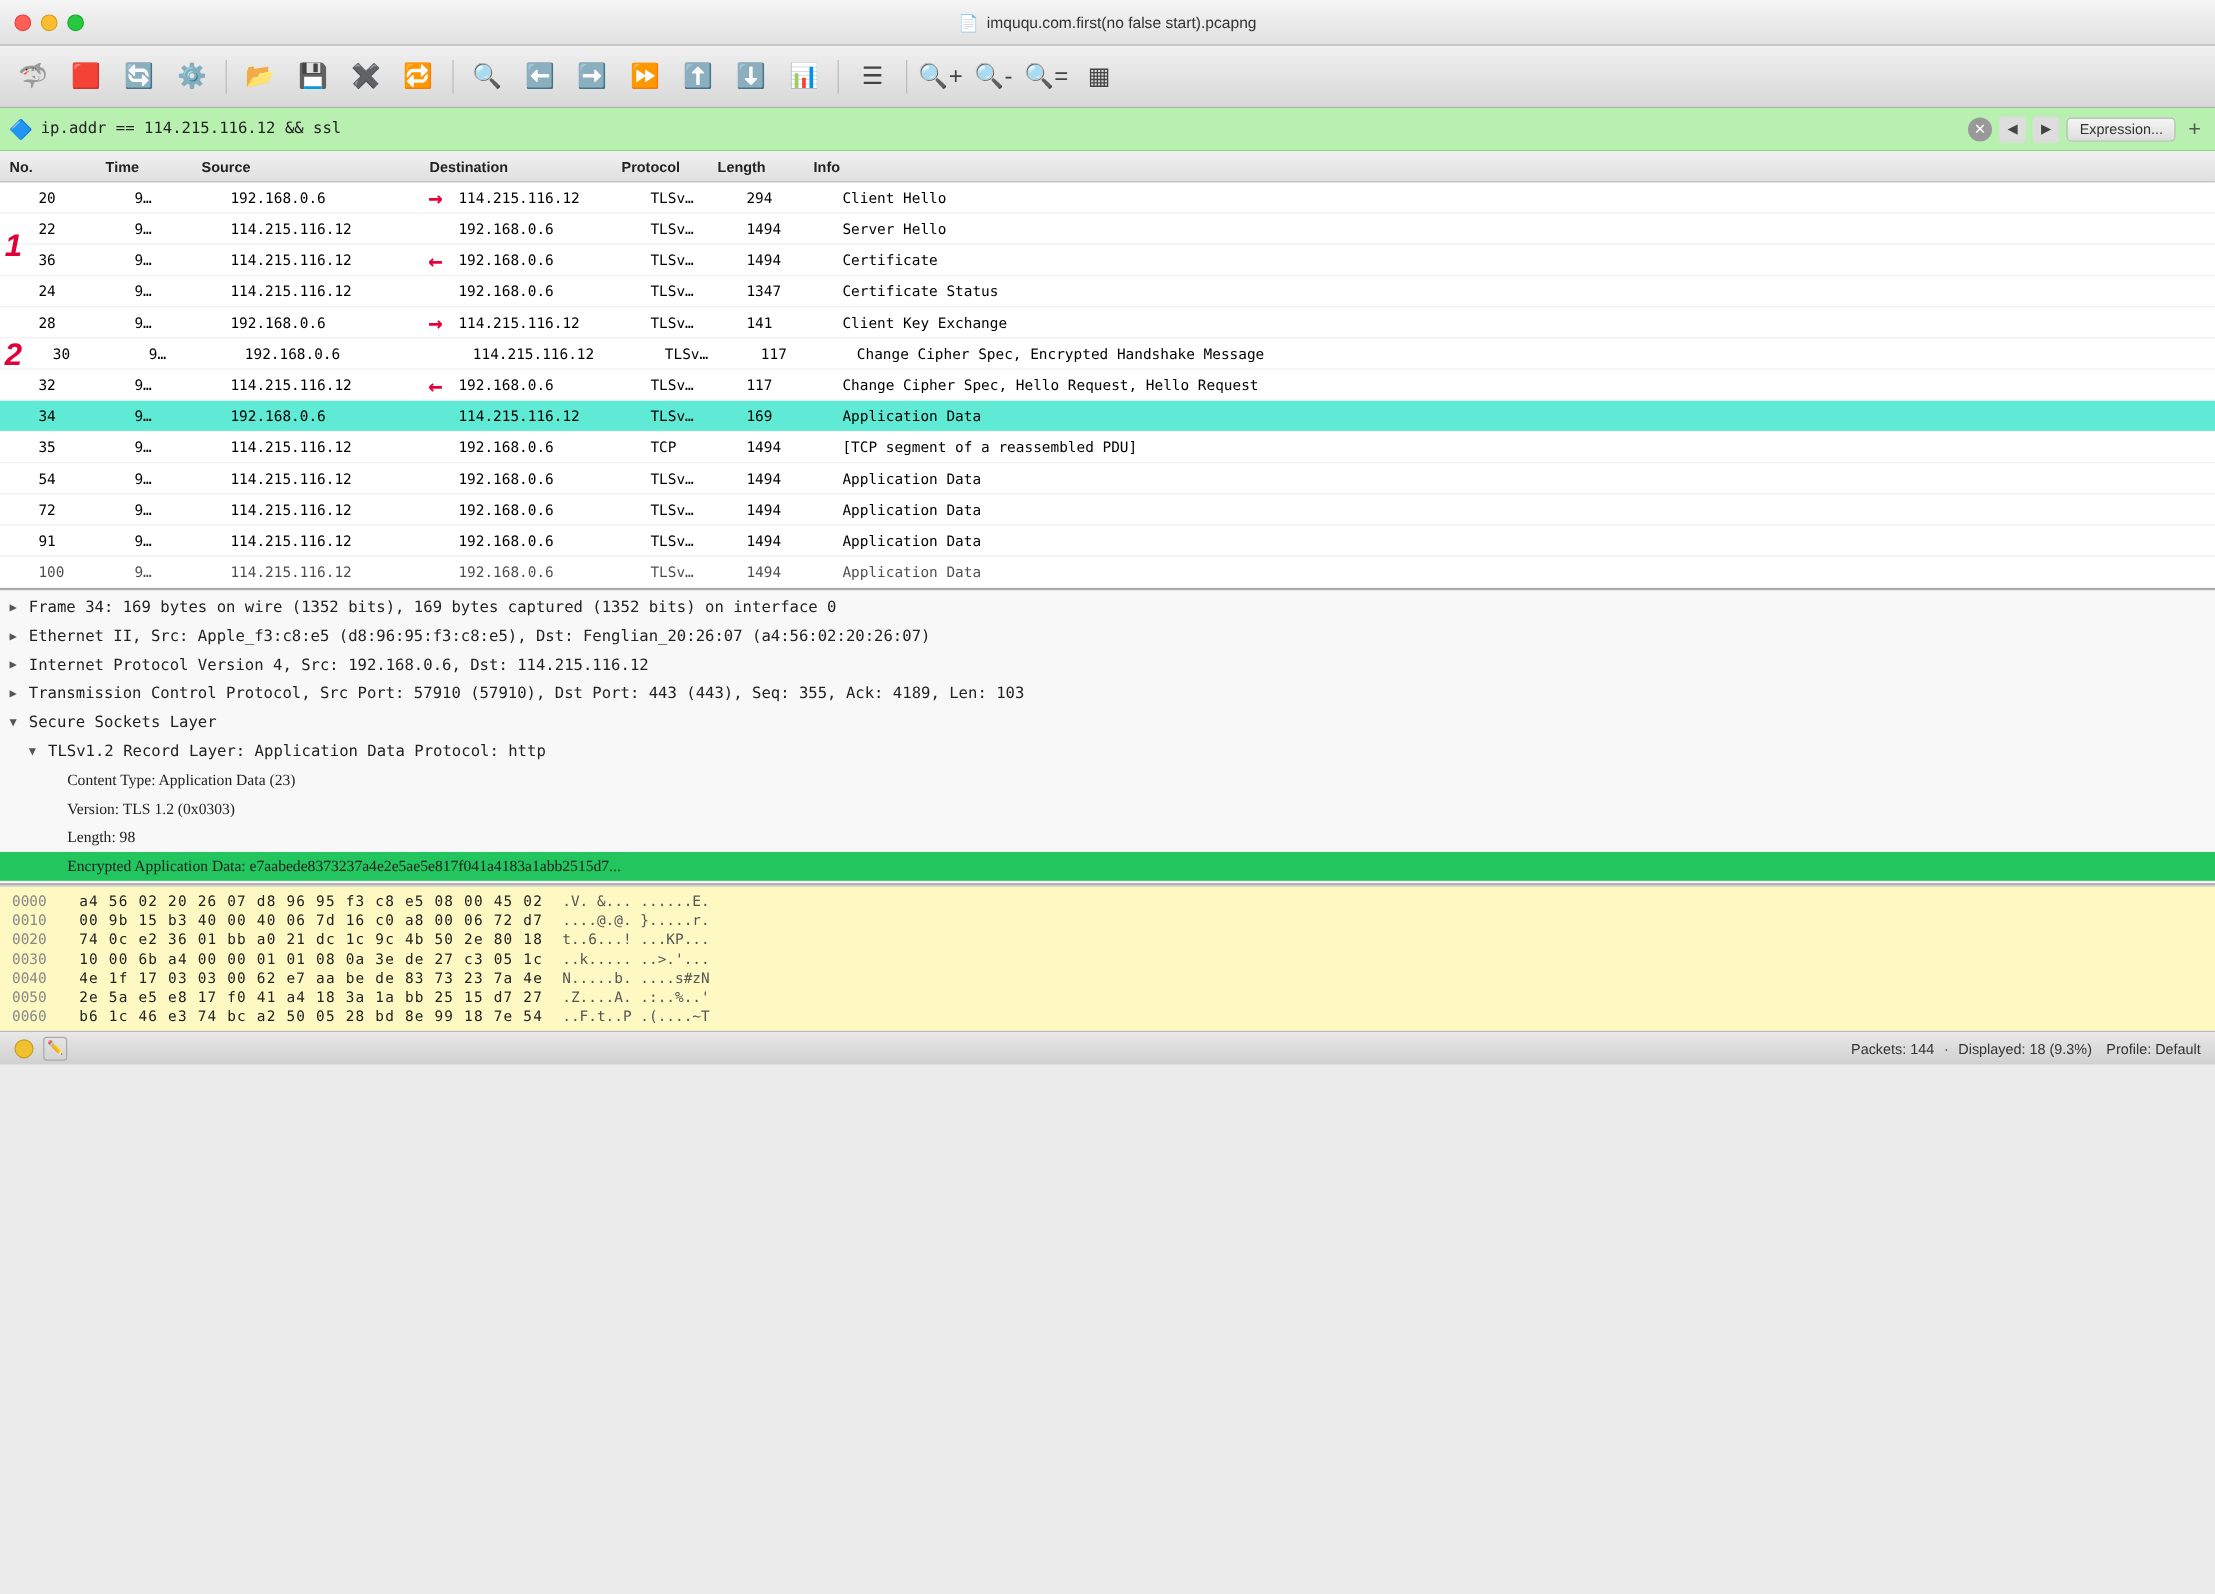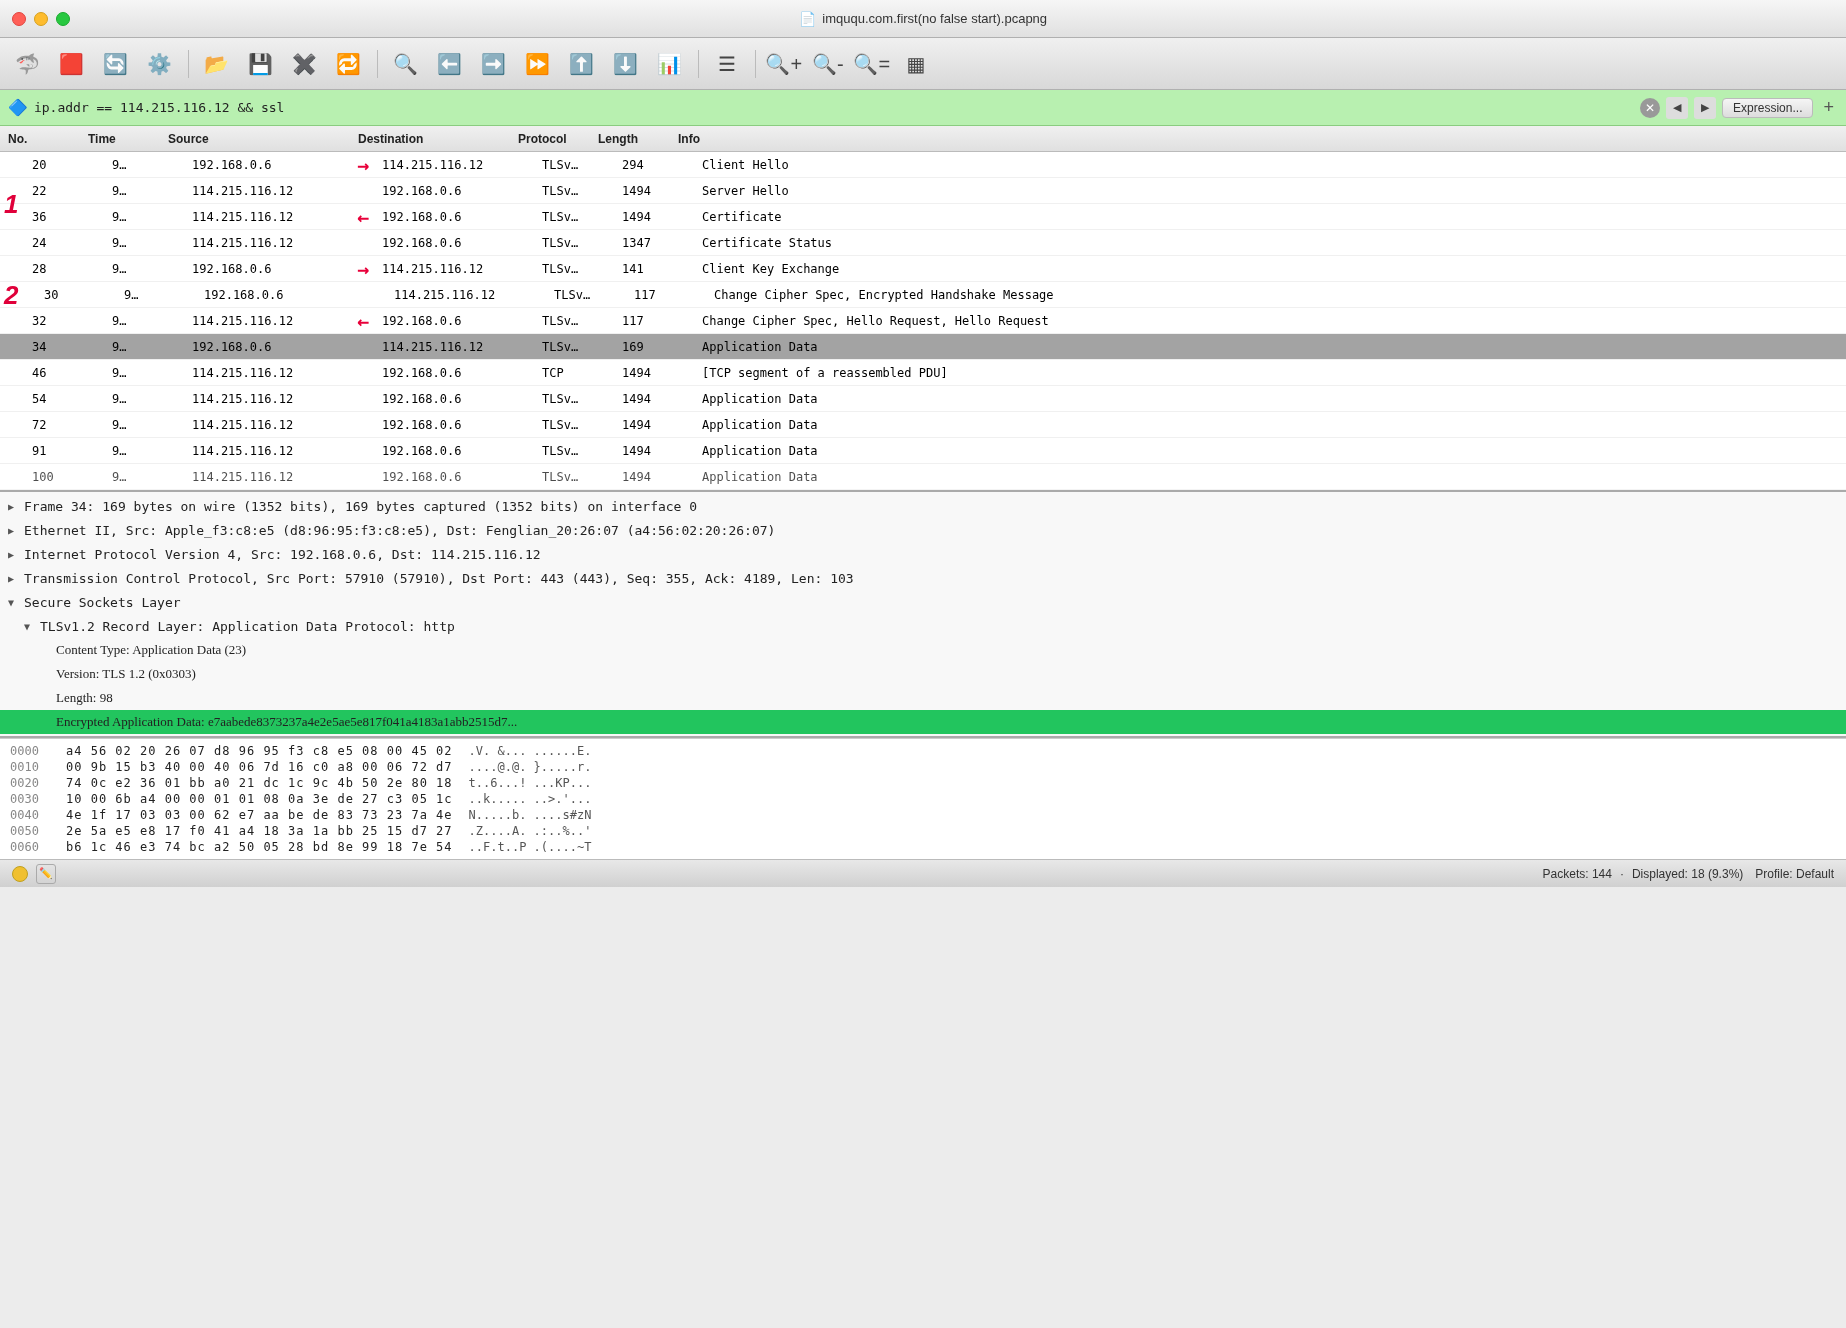--- a/index.html
+++ b/index.html
@@ -134,21 +134,21 @@
       display: grid;
       grid-template-columns: 80px 80px 160px 30px 160px 80px 80px 1fr;
       height: 26px;
       align-items: center;
       padding: 0 4px;
       font-size: 12px;
       font-family: monospace;
       border-bottom: 1px solid #f0f0f0;
       position: relative;
     }
-    .pkt-row.selected { background: #a3a3a3; }
+    .pkt-row.selected { background: #5eead4; }
     .pkt-cell { padding: 0 4px; overflow: hidden; text-overflow: ellipsis; white-space: nowrap; }
 
     
     .arrow-container {
       position: relative;
       display: flex;
       align-items: center;
       justify-content: center;
     }
 
@@ -170,21 +170,21 @@
       gap: 4px;
     }
     .detail-row.selected { background: #22c55e; }
     .detail-expand { font-size: 10px; color: #555; width: 12px; }
     .detail-indent-1 { padding-left: 24px; }
     .detail-indent-2 { padding-left: 40px; font-family: Liberation Serif, serif; }
     .detail-label { color: #222; }
 
     
     .hex-dump {
-      background: #ffffff;
+      background: #fef9c3;
       border-top: 1px solid #ccc;
       padding: 4px 0;
       font-family: monospace;
       font-size: 12px;
     }
     .hex-row {
       display: flex;
       padding: 1px 10px;
       gap: 16px;
     }
@@ -391,21 +391,21 @@
       <div class="pkt-cell">9…</div>
       <div class="pkt-cell">192.168.0.6</div>
       <div class="pkt-cell"></div>
       <div class="pkt-cell">114.215.116.12</div>
       <div class="pkt-cell">TLSv…</div>
       <div class="pkt-cell">169</div>
       <div class="pkt-cell">Application Data</div>
     </div>
 
     <div class="pkt-row" style="padding-left:28px;">
-      <div class="pkt-cell">46</div>
+      <div class="pkt-cell">35</div>
       <div class="pkt-cell">9…</div>
       <div class="pkt-cell">114.215.116.12</div>
       <div class="pkt-cell"></div>
       <div class="pkt-cell">192.168.0.6</div>
       <div class="pkt-cell">TCP</div>
       <div class="pkt-cell">1494</div>
       <div class="pkt-cell">[TCP segment of a reassembled PDU]</div>
     </div>
 
     <div class="pkt-row" style="padding-left:28px;">

